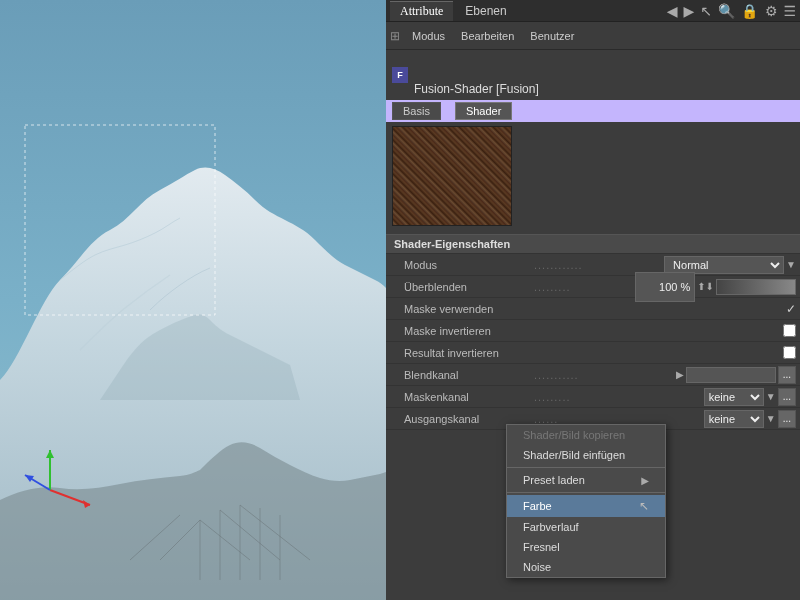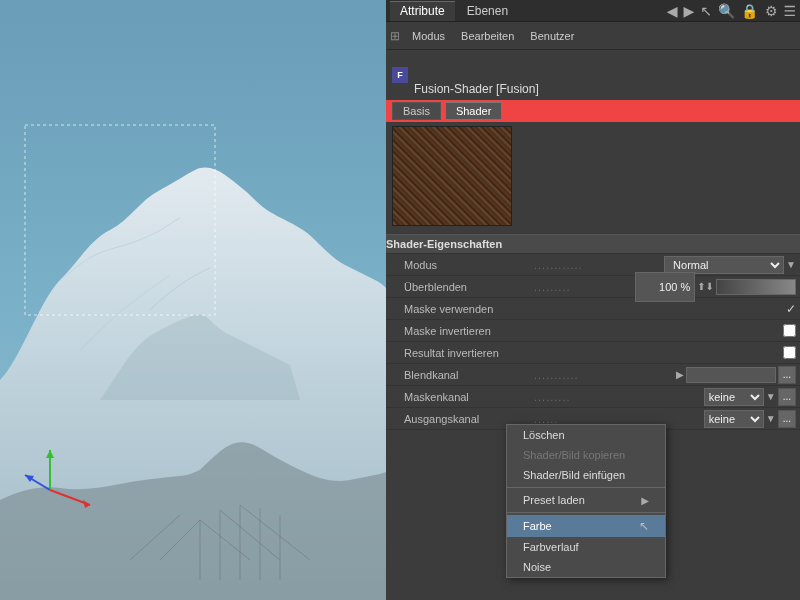--- a/index.html
+++ b/index.html
@@ -39,20 +39,21 @@
       cursor: pointer;
       font-size: 12px;
       height: 20px;
       display: flex;
       align-items: center;
     }
     .top-tab.active {
       background: #3c3c3c;
       color: #fff;
       border-top: 1px solid #666;
+      font-family: Liberation Serif, serif;
     }
 
     
     .toolbar {
       display: flex;
       align-items: center;
       background: #3c3c3c;
       height: 28px;
       padding: 0 4px;
       gap: 8px;
@@ -88,22 +89,22 @@
     .shader-title {
       color: #ddd;
       font-size: 12px;
       margin-top: 28px;
     }
 
     
     .sub-tabs {
       display: flex;
       padding: 2px 6px;
-      gap: 4px;
-      background: #ef4444;
+      gap: 14px;
+      background: #c4b5fd;
     }
     .sub-tab {
       padding: 2px 10px;
       font-size: 11px;
       color: #ccc;
       cursor: pointer;
       background: #4a4a4a;
       border: 1px solid #555;
     }
     .sub-tab.active {
@@ -124,21 +125,21 @@
       border: 1px solid #222;
     }
 
     
     .properties-section {
       padding: 4px 0;
     }
     .section-title {
       background: #4a4a4a;
       color: #ddd;
-      padding: 3px 0;
+      padding: 3px 8px;
       font-size: 11px;
       font-weight: bold;
       border-top: 1px solid #555;
       border-bottom: 1px solid #333;
     }
 
     
     .prop-row {
       display: flex;
       align-items: center;
@@ -403,41 +404,41 @@
       <select style="background:#555; color:#eee; border:1px solid #666; font-size:11px; height:18px; width:60px;">
         <option>keine</option>
       </select>
       <span style="color:#aaa; font-size:10px; margin-left:2px;">▼</span>
       <button class="small-btn">...</button>
     </div>
   </div>
 
   <div style="position:relative; margin-top:0;">
     <div class="context-menu" style="left: 120px; top: -10px;">
-      <div class="ctx-item">
-        <span>Löschen</span>
-      </div>
       <div class="ctx-item disabled">
         <span>Shader/Bild kopieren</span>
       </div>
       <div class="ctx-item">
         <span>Shader/Bild einfügen</span>
       </div>
       <div class="ctx-divider"></div>
       <div class="ctx-item">
         <span>Preset laden</span>
         <span class="ctx-arrow">▶</span>
       </div>
       <div class="ctx-divider"></div>
       <div class="ctx-item active-item">
         <span>Farbe</span>
         <span class="ctx-cursor">↖</span>
       </div>
       <div class="ctx-item">
         <span>Farbverlauf</span>
       </div>
       <div class="ctx-item">
+        <span>Fresnel</span>
+      </div>
+      <div class="ctx-item">
         <span>Noise</span>
       </div>
 
     </div>
   </div>
 </div>
 
 </body></html>

